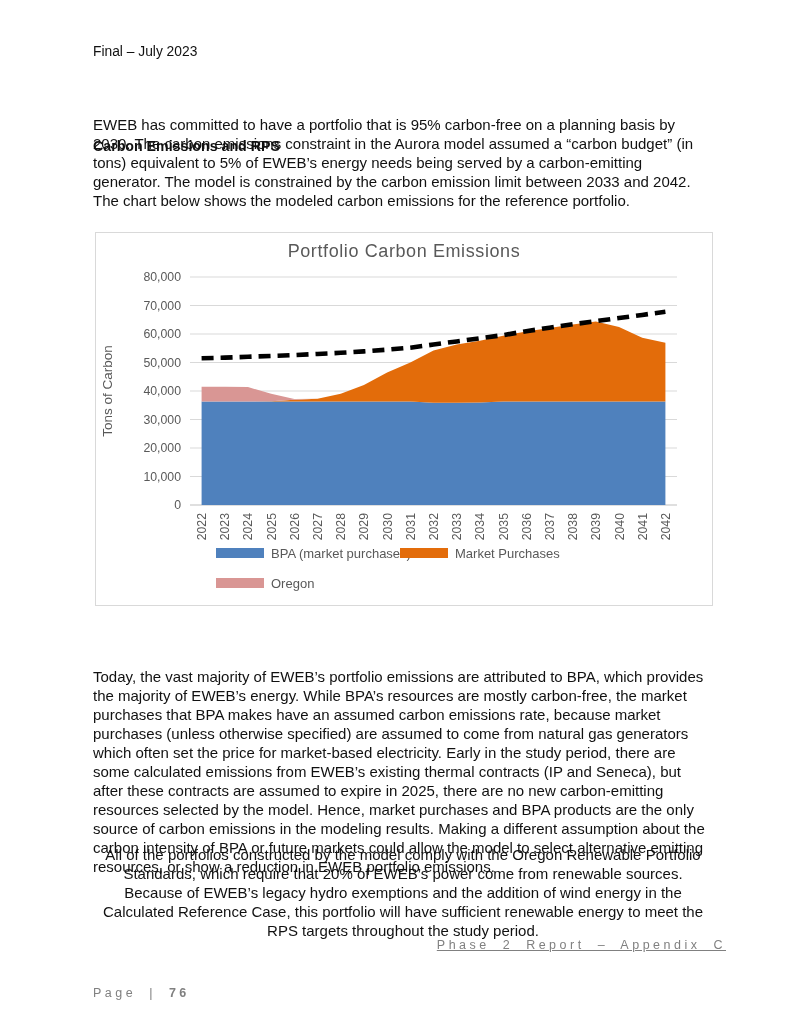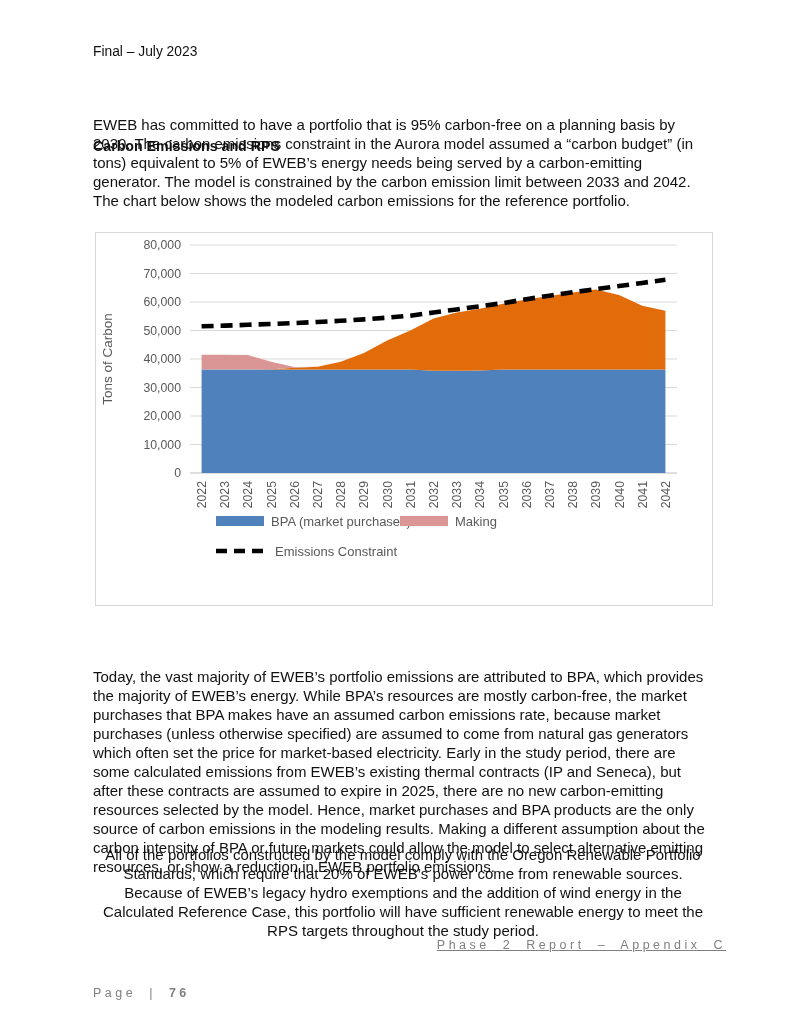--- a/index.html
+++ b/index.html
@@ -28,20 +28,21 @@
 </head>
 <body>
 
 <div class="abs doc-header">Final – July 2023</div>
 
 <div class="abs section-heading">Carbon Emissions and RPS</div>
 
 <div class="abs para" id="para1">EWEB has committed to have a portfolio that is 95% carbon-free on a planning basis by 2030. The carbon emissions constraint in the Aurora model assumed a “carbon budget” (in tons) equivalent to 5% of EWEB’s energy needs being served by a carbon-emitting generator. The model is constrained by the carbon emission limit between 2033 and 2042. The chart below shows the modeled carbon emissions for the reference portfolio.</div>
 
 <div class="abs chart-box">
+  <div class="chart-title">Portfolio Carbon Emissions</div>
   <svg id="chart-svg" width="615" height="278" viewBox="0 0 615 278">
       <line x1="94" y1="240" x2="581" y2="240" stroke="#BFBFBF" stroke-width="1"></line>
       <text x="85" y="244.3" text-anchor="end" font-size="12.3">0</text>
       <line x1="94" y1="211.5" x2="581" y2="211.5" stroke="#D9D9D9" stroke-width="1"></line>
       <text x="85" y="215.8" text-anchor="end" font-size="12.3">10,000</text>
       <line x1="94" y1="183" x2="581" y2="183" stroke="#D9D9D9" stroke-width="1"></line>
       <text x="85" y="187.3" text-anchor="end" font-size="12.3">20,000</text>
       <line x1="94" y1="154.5" x2="581" y2="154.5" stroke="#D9D9D9" stroke-width="1"></line>
       <text x="85" y="158.8" text-anchor="end" font-size="12.3">30,000</text>
       <line x1="94" y1="126" x2="581" y2="126" stroke="#D9D9D9" stroke-width="1"></line>
@@ -80,28 +81,26 @@
       <text text-anchor="end" font-size="12.3" transform="translate(550.7142857142858,248) rotate(-90)">2041</text>
       <text text-anchor="end" font-size="12.3" transform="translate(573.9047619047619,248) rotate(-90)">2042</text>
       <text text-anchor="middle" font-size="13.5" transform="translate(16,126) rotate(-90)">Tons of Carbon</text>
     </svg>
   <div class="legend" id="chart-legend">
       <div class="legend-item">
         <div class="legend-swatch" style="background: rgb(79, 129, 189);"></div>
         <span class="legend-label">BPA (market purchases)</span>
       </div>
       <div class="legend-item">
-        <div class="legend-swatch" style="background: rgb(217, 150, 148);"></div>
-        <span class="legend-label">Making</span>
+        <div class="legend-swatch" style="background: rgb(227, 108, 10);"></div>
+        <span class="legend-label">Market Purchases</span>
       </div>
       <div class="legend-item">
-        <svg width="52" height="10">
-          <line x1="0" y1="5" x2="52" y2="5" stroke="#000000" stroke-width="4.6" stroke-dasharray="11 7"></line>
-        </svg>
-        <span class="legend-label">Emissions Constraint</span>
+        <div class="legend-swatch" style="background: rgb(217, 150, 148);"></div>
+        <span class="legend-label">Oregon</span>
       </div>
     </div>
 </div>
 
 <div class="abs para" id="para2">Today, the vast majority of EWEB’s portfolio emissions are attributed to BPA, which provides the majority of EWEB’s energy.  While BPA’s resources are mostly carbon-free, the market purchases that BPA makes have an assumed carbon emissions rate, because market purchases (unless otherwise specified) are assumed to come from natural gas generators which often set the price for market-based electricity. Early in the study period, there are some calculated emissions from EWEB’s existing thermal contracts (IP and Seneca), but after these contracts are assumed to expire in 2025, there are no new carbon-emitting resources selected by the model.  Hence, market purchases and BPA products are the only source of carbon emissions in the modeling results. Making a different assumption about the carbon intensity of BPA or future markets could allow the model to select alternative emitting resources, or show a reduction in EWEB portfolio emissions.</div>
 
 <div class="abs para" id="para3">All of the portfolios constructed by the model comply with the Oregon Renewable Portfolio Standards, which require that 20% of EWEB’s power come from renewable sources.  Because of EWEB’s legacy hydro exemptions and the addition of wind energy in the Calculated Reference Case, this portfolio will have sufficient renewable energy to meet the RPS targets throughout the study period.</div>
 
 <div class="abs footer" id="footer-left">
   <span>Page |</span>

